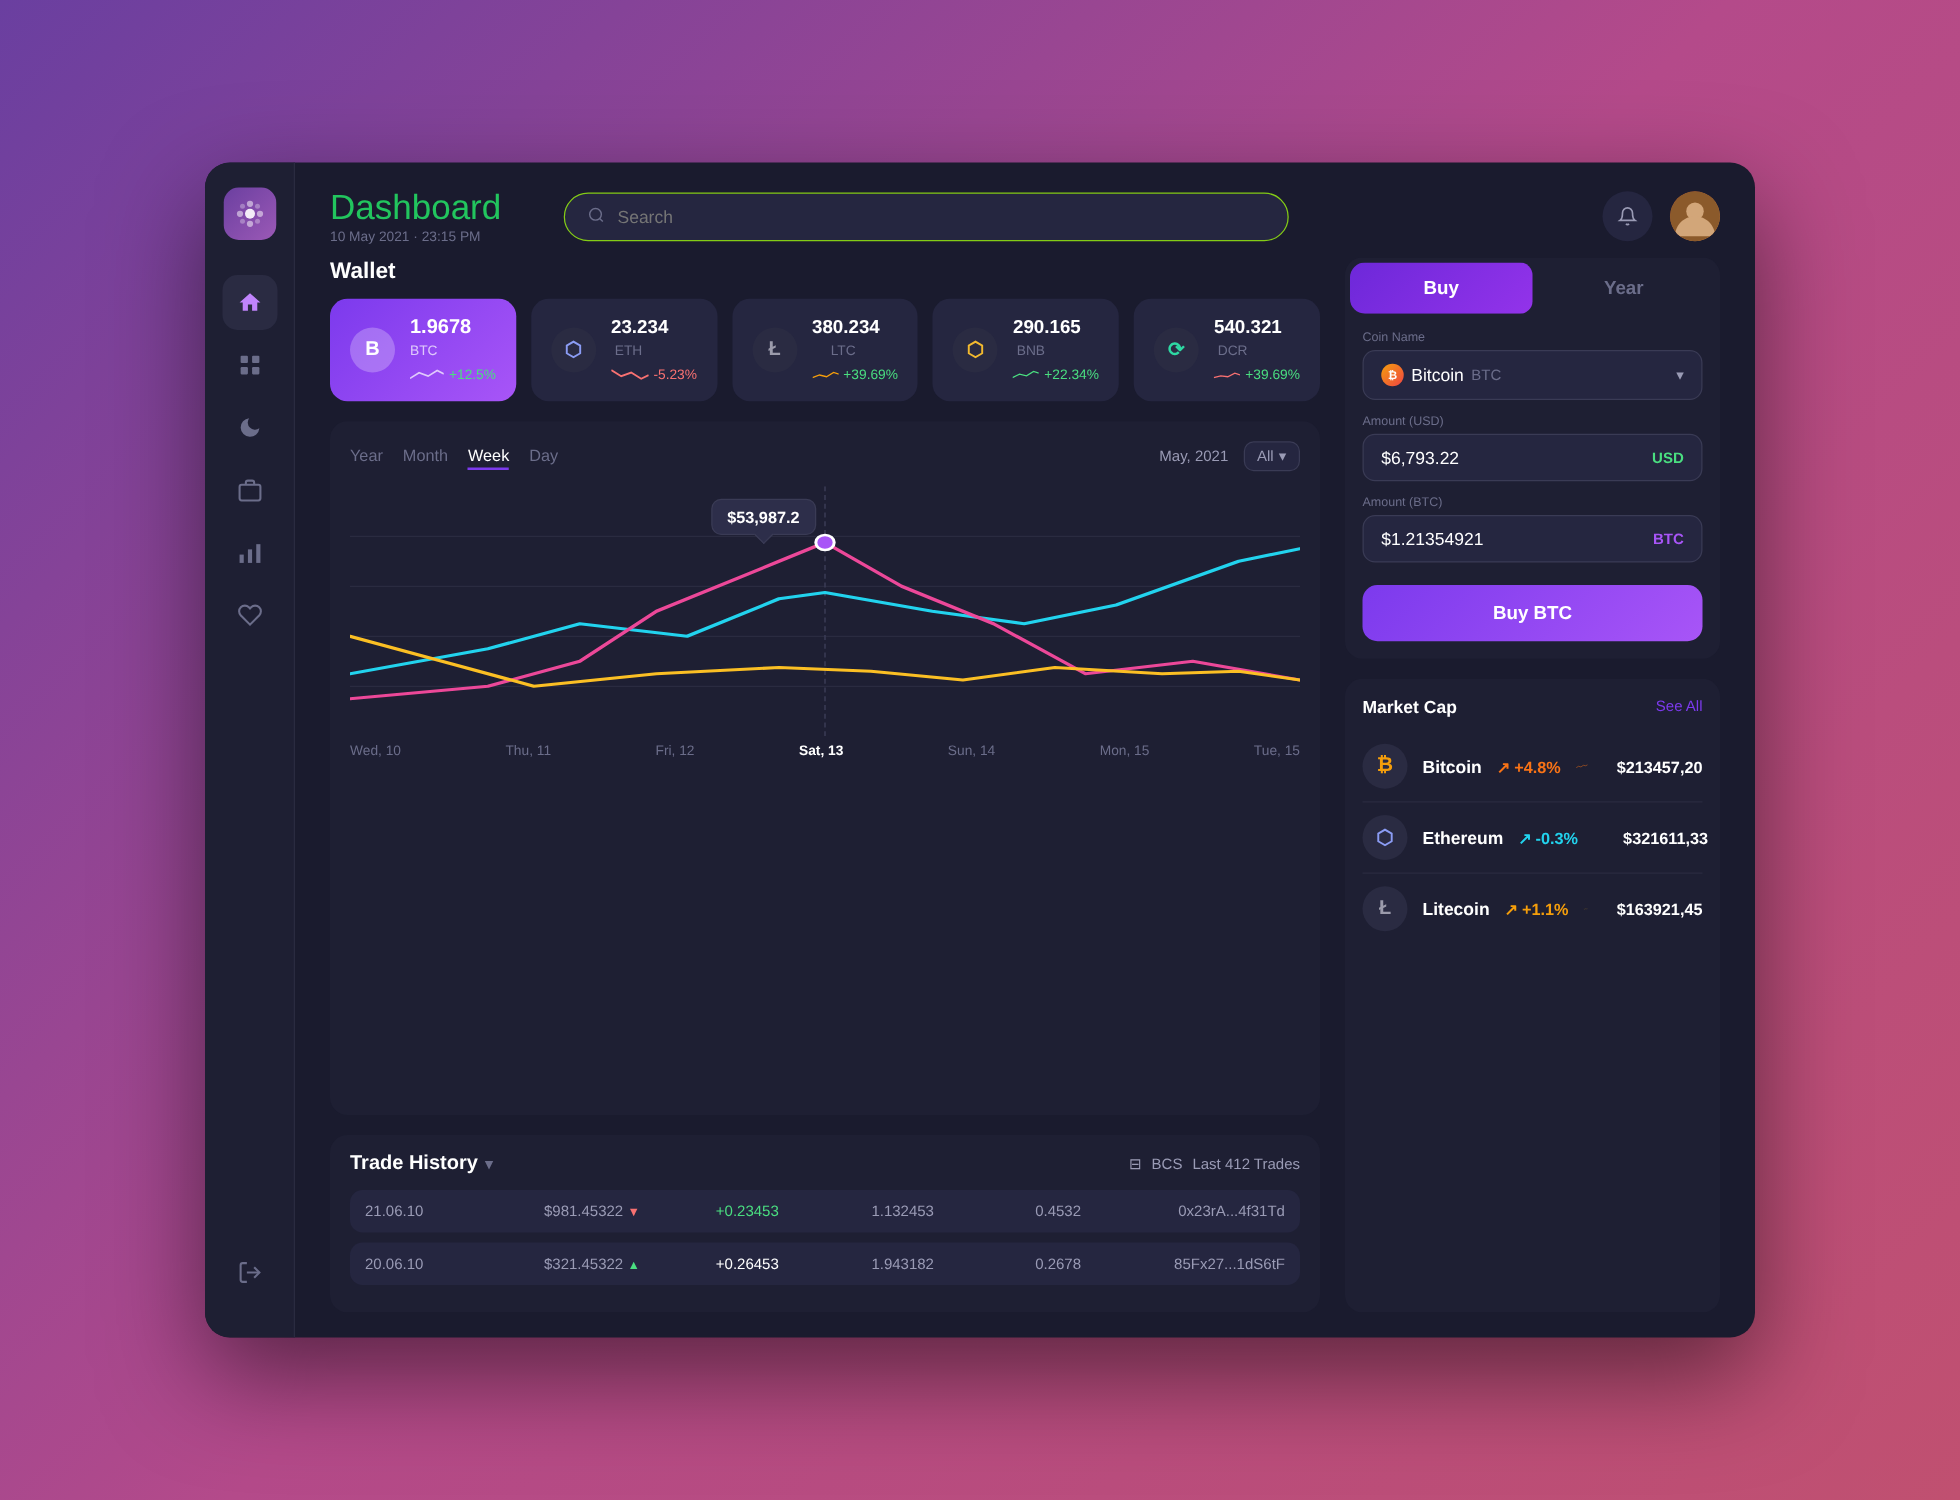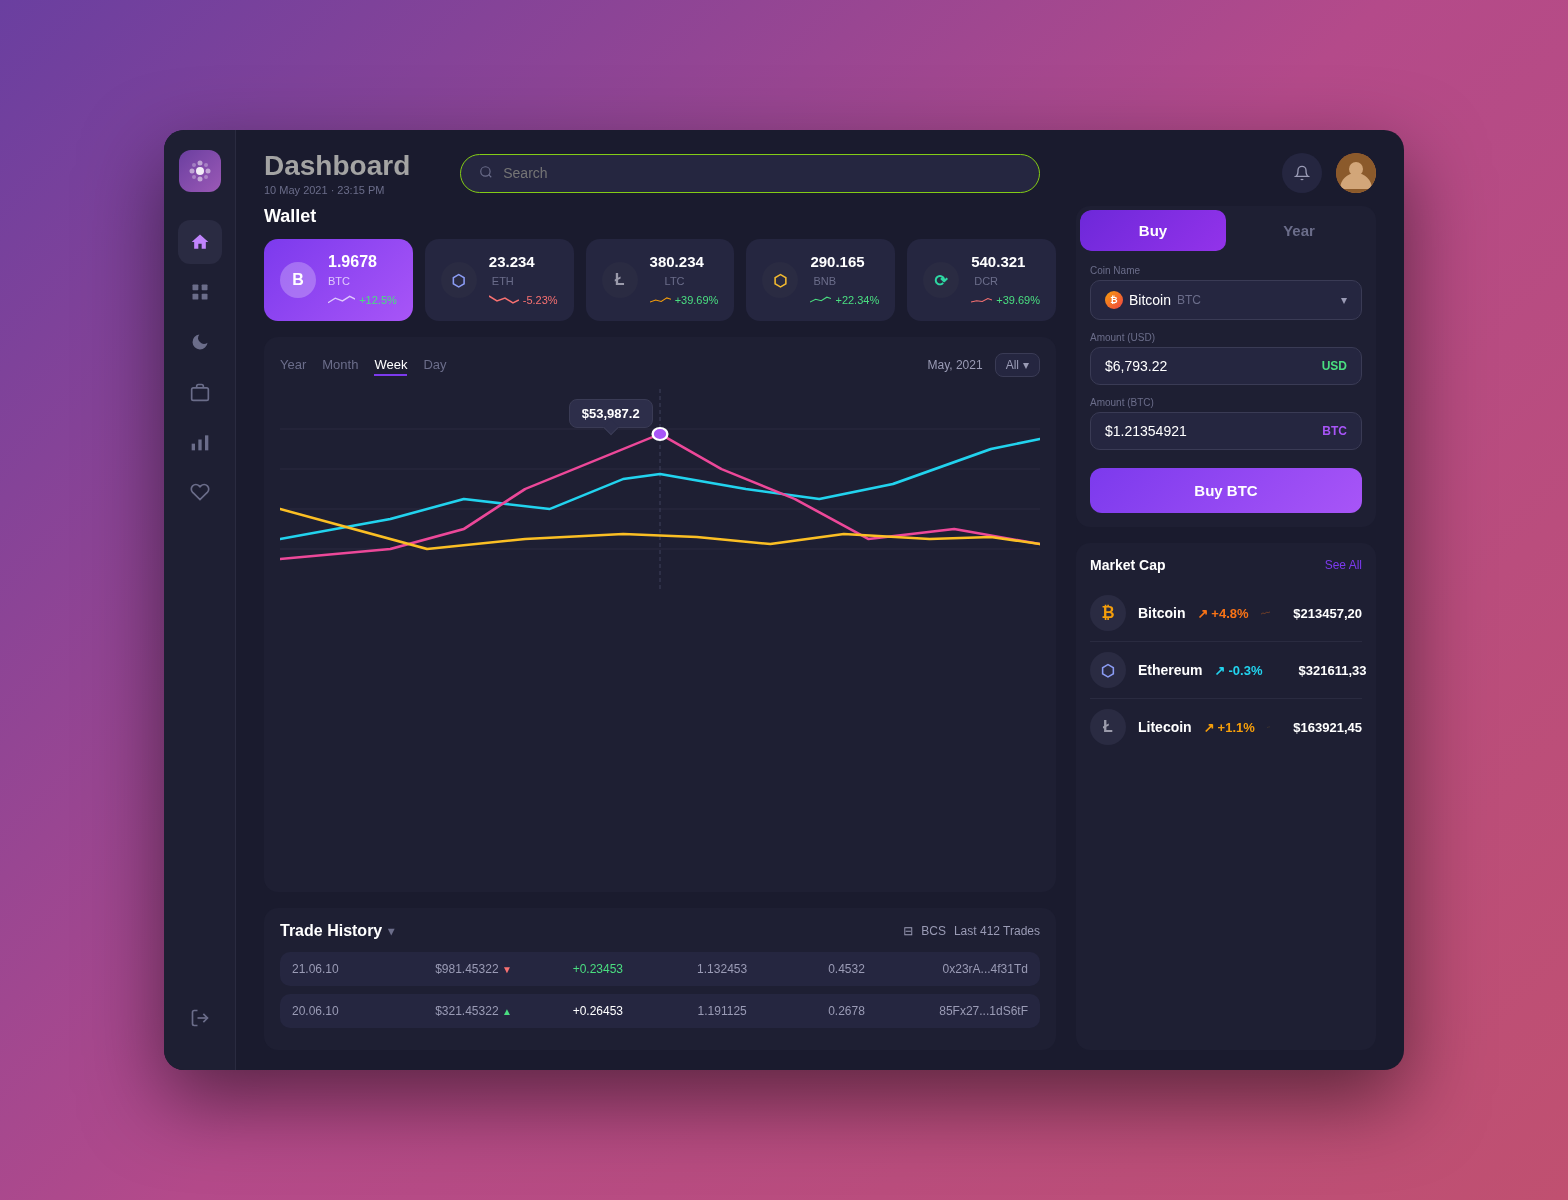--- a/index.html
+++ b/index.html
@@ -77,22 +77,22 @@
     
     .header {
       display: flex;
       align-items: center;
       padding: 20px 28px 10px 28px;
       gap: 20px;
     }
     .header-title-block { flex: 0 0 auto; }
     .header-title {
       font-size: 28px;
-      font-weight: 700;
-      color: #a3a3a3;
+      font-weight: 400;
+      color: #22c55e;
     }
     .header-date {
       font-size: 11px;
       color: #6b6d8a;
       margin-top: 2px;
     }
     .header-search {
       flex: 1;
       max-width: 580px;
       margin-left: 30px;
@@ -721,20 +721,29 @@
 
               <polyline points="0,150 90,130 150,110 220,120 280,90 310,85 380,100 440,110 500,95 580,60 620,50" fill="none" stroke="#22d3ee" stroke-width="2.5" stroke-linecap="round" stroke-linejoin="round"></polyline>
 
               <polyline points="0,170 90,160 150,140 200,100 280,60 310,45 360,80 420,110 480,150 550,140 620,155" fill="none" stroke="#ec4899" stroke-width="2.5" stroke-linecap="round" stroke-linejoin="round"></polyline>
 
               <polyline points="0,120 60,140 120,160 200,150 280,145 340,148 400,155 460,145 530,150 580,148 620,155" fill="none" stroke="#fbbf24" stroke-width="2.5" stroke-linecap="round" stroke-linejoin="round"></polyline>
 
               <circle cx="310" cy="45" r="6" fill="#a855f7" stroke="#fff" stroke-width="2"></circle>
             </svg>
           </div>
+          <div class="chart-x-labels">
+            <span class="chart-x-label">Wed, 10</span>
+            <span class="chart-x-label">Thu, 11</span>
+            <span class="chart-x-label">Fri, 12</span>
+            <span class="chart-x-label active-label">Sat, 13</span>
+            <span class="chart-x-label">Sun, 14</span>
+            <span class="chart-x-label">Mon, 15</span>
+            <span class="chart-x-label">Tue, 15</span>
+          </div>
         </div>
 
         <div class="trade-section">
           <div class="trade-header">
             <div class="trade-title">
               <span>Trade History</span>
               <span style="color:#6b6d8a;font-size:12px">▾</span>
             </div>
             <div class="trade-filter">
               <span>⊟</span>
@@ -757,21 +766,21 @@
           </div>
           <div class="trade-row">
             <div class="trade-cell">20.06.10</div>
             <div class="trade-cell">
               <span>$321.45322</span>
               <span class="trade-arrow-up">▲</span>
             </div>
             <div class="trade-cell" style="color:#ffffff">
               <span>+0.26453</span>
             </div>
-            <div class="trade-cell">1.191125</div>
+            <div class="trade-cell">1.943182</div>
             <div class="trade-cell">0.2678</div>
             <div class="trade-cell">85Fx27...1dS6tF</div>
           </div>
         </div>
       </div>
 
       <div class="right-col">
 
         <div class="buy-sell-panel">
           <div class="buy-sell-tabs">

